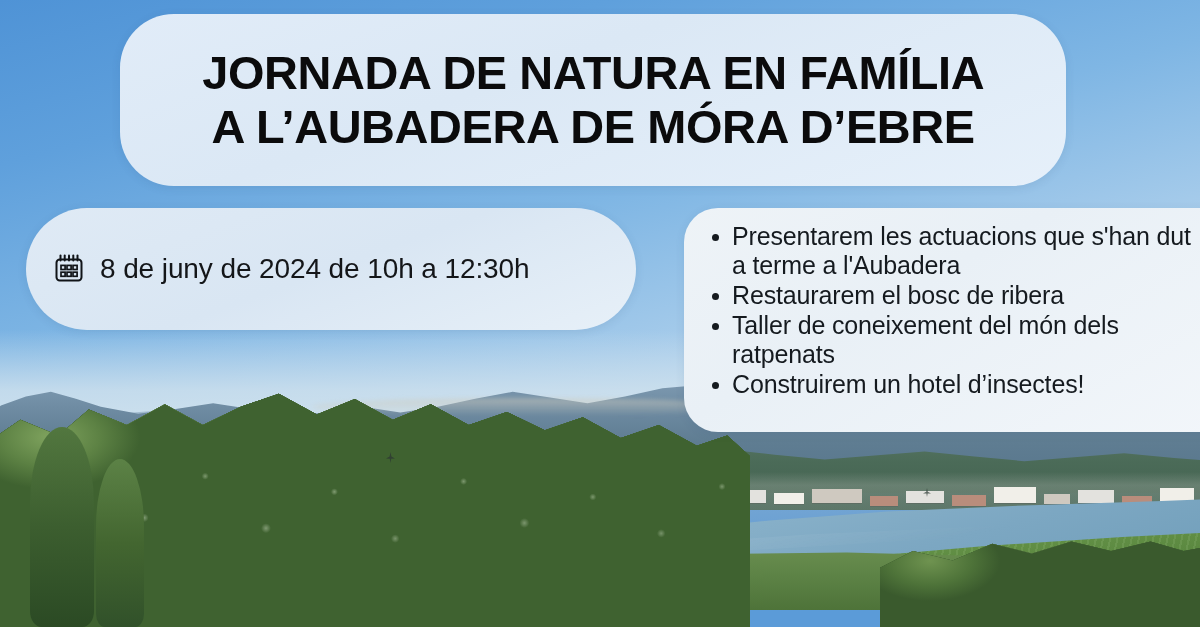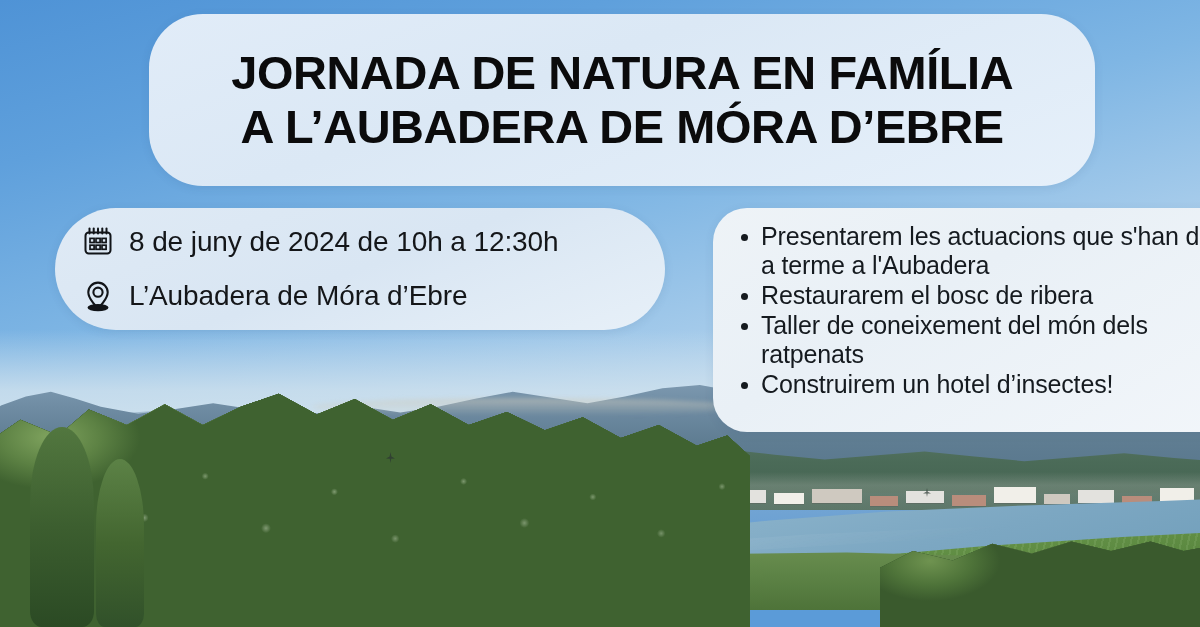--- a/index.html
+++ b/index.html
@@ -271,21 +271,20 @@
     clip-path: polygon(50% 0%, 60% 42%, 100% 60%, 58% 62%, 50% 100%, 42% 62%, 0% 60%, 40% 42%);
     opacity: .75;
   }
 
   
 
   .panel {
     position: absolute;
     background: linear-gradient(150deg, #e4edf7 0%, #dde9f5 45%, #e9f1f8 100%);
     box-shadow: 0 2px 10px rgba(40,70,110,.10);
-    margin-left: 29px;
   }
 
   #title-panel {
     left: 120px;
     top: 14px;
     width: 946px;
     height: 172px;
     border-radius: 54px;
     display: flex;
     flex-direction: column;
@@ -453,31 +452,20 @@
             <rect x="20" y="12.4" width="4.1" height="4.1"></rect>
             <rect x="8" y="19.2" width="4.1" height="4.1"></rect>
             <rect x="14" y="19.2" width="4.1" height="4.1"></rect>
             <rect x="20" y="19.2" width="4.1" height="4.1"></rect>
           </g>
         </svg>
       </span>
       <span class="info-text">8 de juny de 2024 de 10h a 12:30h</span>
     </div>
 
-    <div class="info-row">
-      <span class="info-icon">
-        <svg width="32" height="32" viewBox="0 0 32 32" aria-hidden="true">
-          <ellipse cx="16" cy="27.6" rx="10.5" ry="3.6" fill="#111418"></ellipse>
-          <path d="M16 2.6 C10.6 2.6 6.3 6.9 6.3 12.3 C6.3 19.3 16 28.4 16 28.4
-                   C16 28.4 25.7 19.3 25.7 12.3 C25.7 6.9 21.4 2.6 16 2.6 Z" fill="none" stroke="#111418" stroke-width="2.1" stroke-linejoin="round"></path>
-          <circle cx="16" cy="12.2" r="4.6" fill="none" stroke="#111418" stroke-width="2.1"></circle>
-        </svg>
-      </span>
-      <span class="info-text">L’Aubadera de Móra d’Ebre</span>
-    </div>
 
   </div>
 
   <div id="bullets-panel" class="panel">
     <ul>
       <li>Presentarem les actuacions que s'han dut a terme a l'Aubadera</li>
       <li>Restaurarem el bosc de ribera</li>
       <li>Taller de coneixement del món dels ratpenats</li>
       <li>Construirem un hotel d’insectes!</li>
     </ul>

